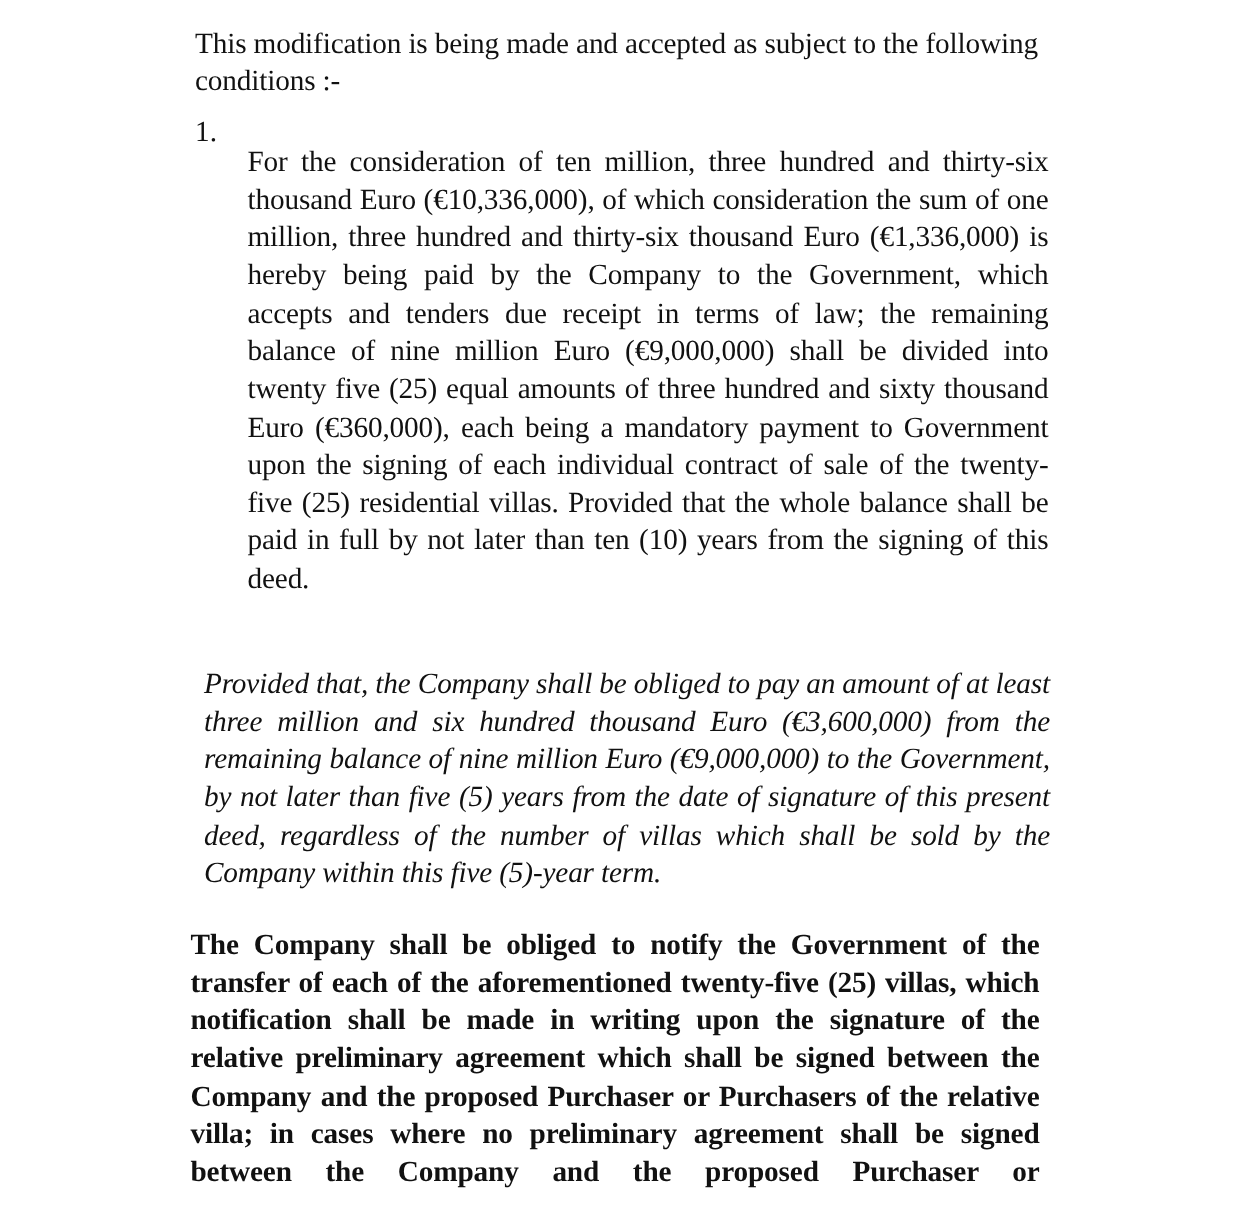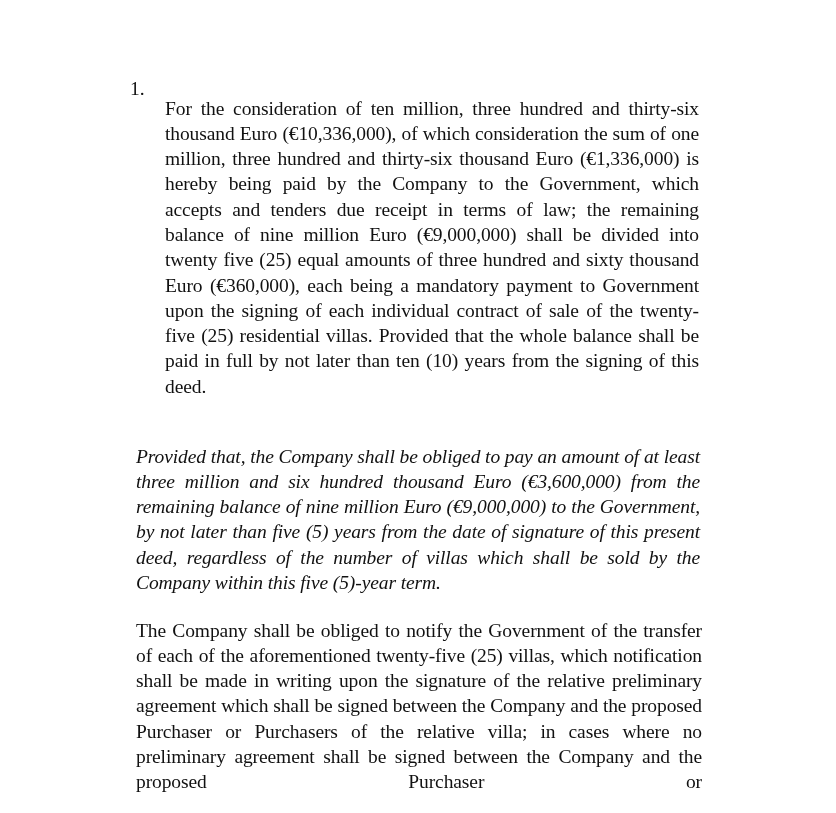--- a/index.html
+++ b/index.html
@@ -48,32 +48,34 @@
       top: 76px;
       width: 534px;
     }
     .proviso {
       left: 136px;
       top: 424px;
       width: 564px;
       font-style: italic;
     }
     .notify {
-      left: 136px;
+      left: 127px;
       top: 598px;
       width: 566px;
+      font-weight: bold;
     }
     .justify-last {
       text-align-last: justify;
     }
   </style>
 </head>
 <body>
 
 <div class="page">
+  <p class="para intro">This modification is being made and accepted as subject to the following conditions :-</p>
 
   <div class="item-number">1.</div>
   <p class="para item-body">For the consideration of ten million, three hundred and thirty-six thousand Euro (€10,336,000), of which consideration the sum of one million, three hundred and thirty-six thousand Euro (€1,336,000) is hereby being paid by the Company to the Government, which accepts and tenders due receipt in terms of law; the remaining balance of nine million Euro (€9,000,000) shall be divided into twenty five (25) equal amounts of three hundred and sixty thousand Euro (€360,000), each being a mandatory payment to Government upon the signing of each individual contract of sale of the twenty-five (25) residential villas. Provided that the whole balance shall be paid in full by not later than ten (10) years from the signing of this deed.</p>
 
   <p class="para proviso">Provided that, the Company shall be obliged to pay  an amount of at least three million and six hundred thousand Euro (€3,600,000) from the remaining balance of nine million Euro (€9,000,000) to the Government, by not later than five (5) years from the date of signature of this present deed, regardless of the number of villas which shall be sold by the Company within this five (5)-year term.</p>
 
   <p class="para notify justify-last">The Company shall be obliged to notify the Government of the transfer of each of the aforementioned twenty-five (25) villas, which notification shall be made in writing upon the signature of the relative preliminary agreement which shall be signed between the Company and the proposed Purchaser or Purchasers of the relative villa; in cases where no preliminary agreement shall be signed between the Company and the proposed Purchaser or</p>
 </div>
 
 </body></html>

